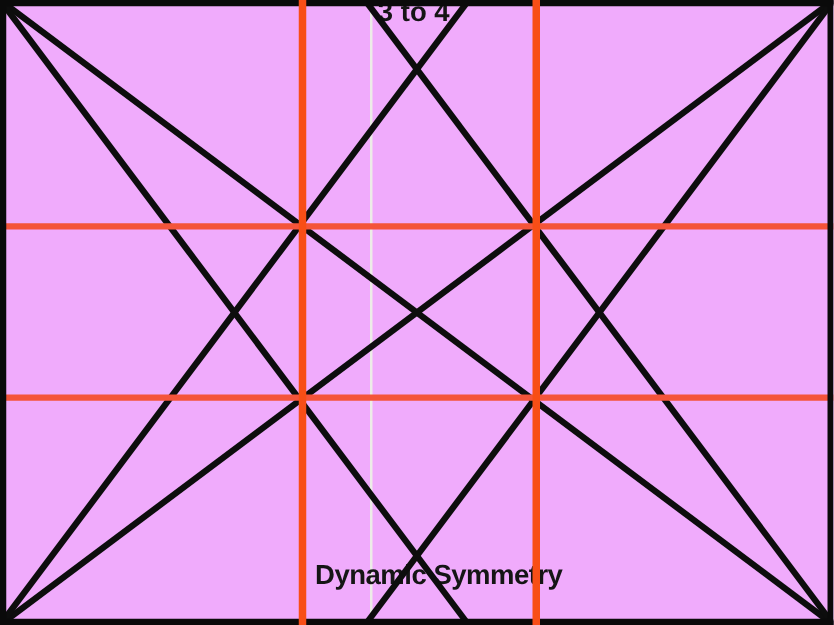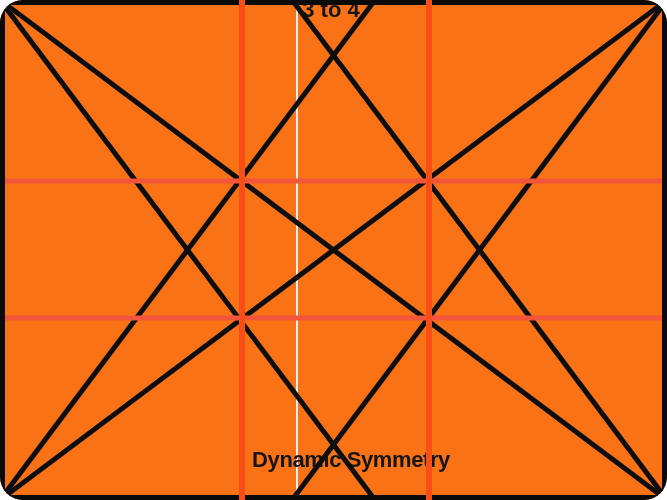--- a/index.html
+++ b/index.html
@@ -48,21 +48,21 @@
     position: absolute;
     top: 0;
     left: 0;
     z-index: 2;
     pointer-events: none;
   }
 </style>
 </head>
 <body>
 
-<div class="stage" style="background: #f97316; border-radius: 23px;">
+<div class="stage" style="background: #f0abfc;">
   <div class="seam" id="seam" style="left: 296px; background: rgb(237, 236, 232);"></div>
 
   <div class="label label-ratio" style="color: rgb(21, 21, 21);">3 to 4</div>
 
   <div class="label label-caption" style="color: rgb(21, 21, 21);">Dynamic Symmetry</div>
 
   <svg class="armature" id="armature-svg" width="667" height="500" viewBox="0 0 667 500">
       <line x1="0" y1="0" x2="667" y2="500" stroke="#0d0d0d" stroke-width="5"></line>
       <line x1="0" y1="500" x2="667" y2="0" stroke="#0d0d0d" stroke-width="5"></line>
       <line x1="0" y1="0" x2="375" y2="500" stroke="#0d0d0d" stroke-width="5"></line>

